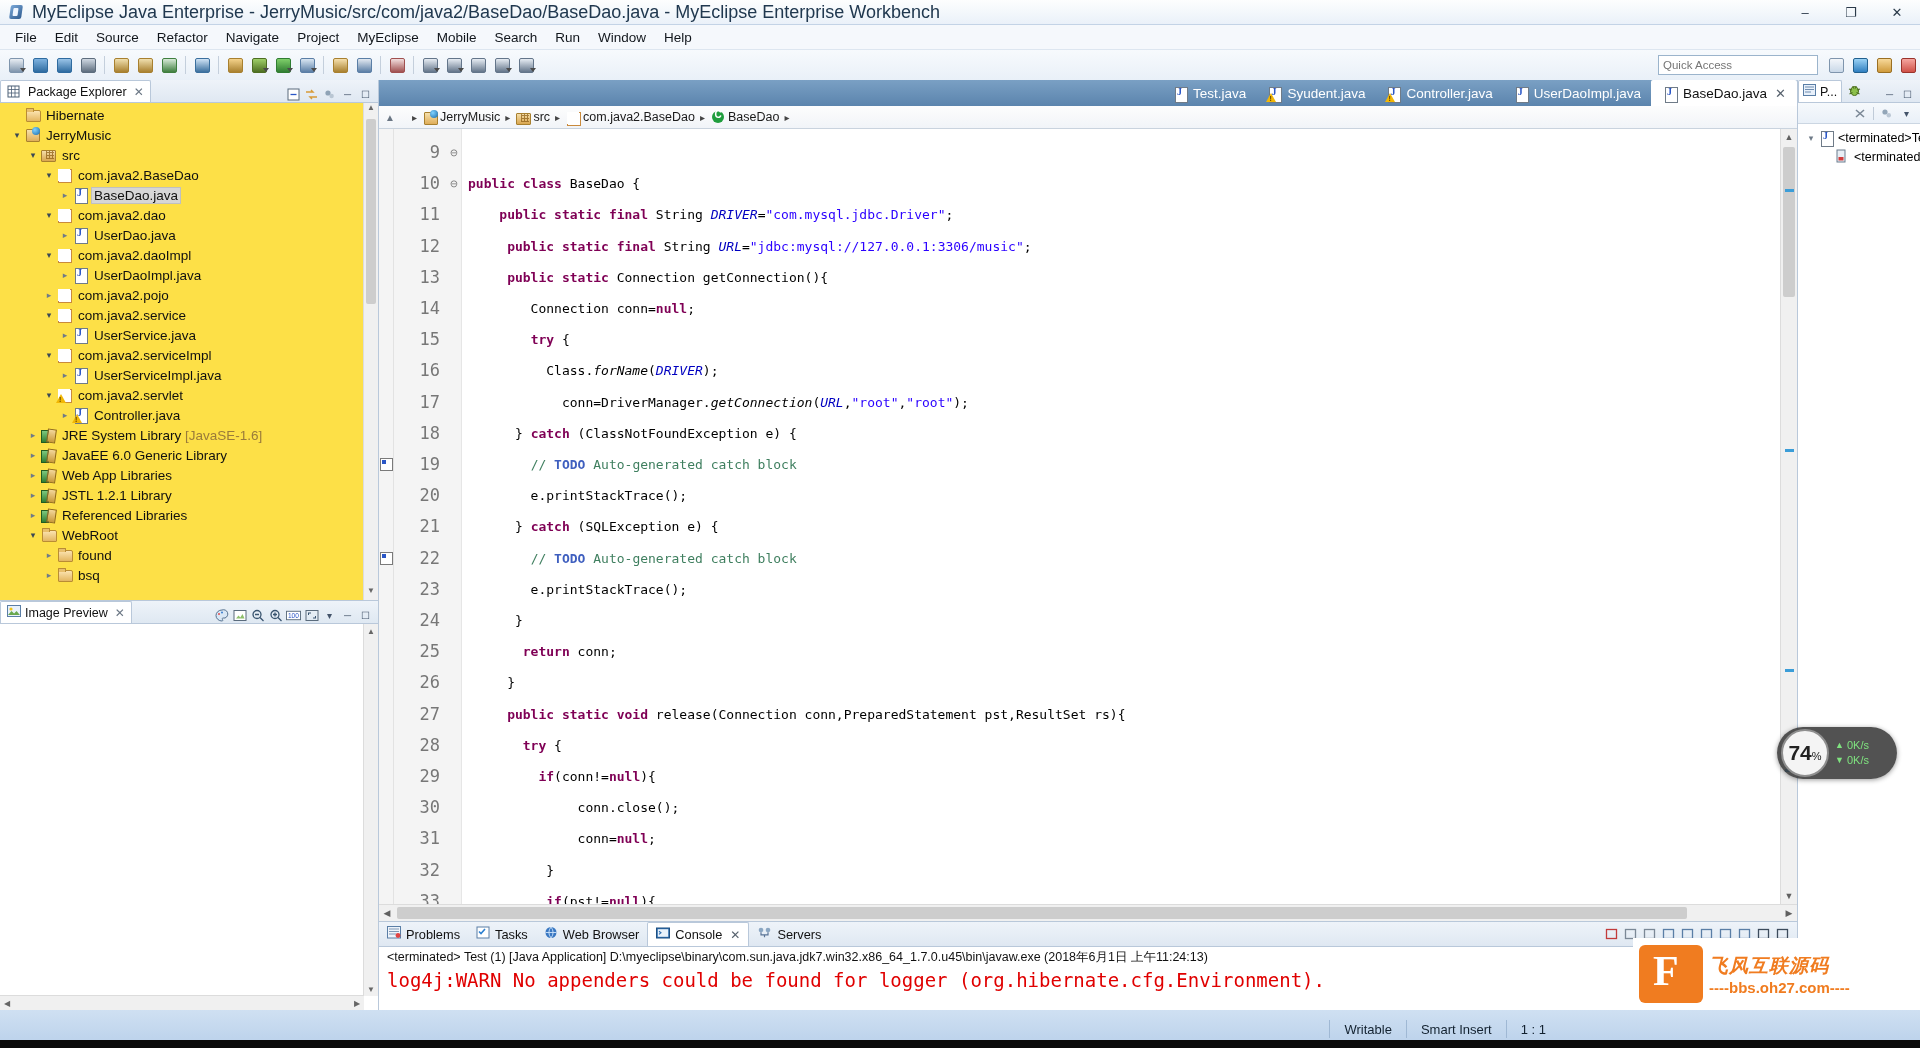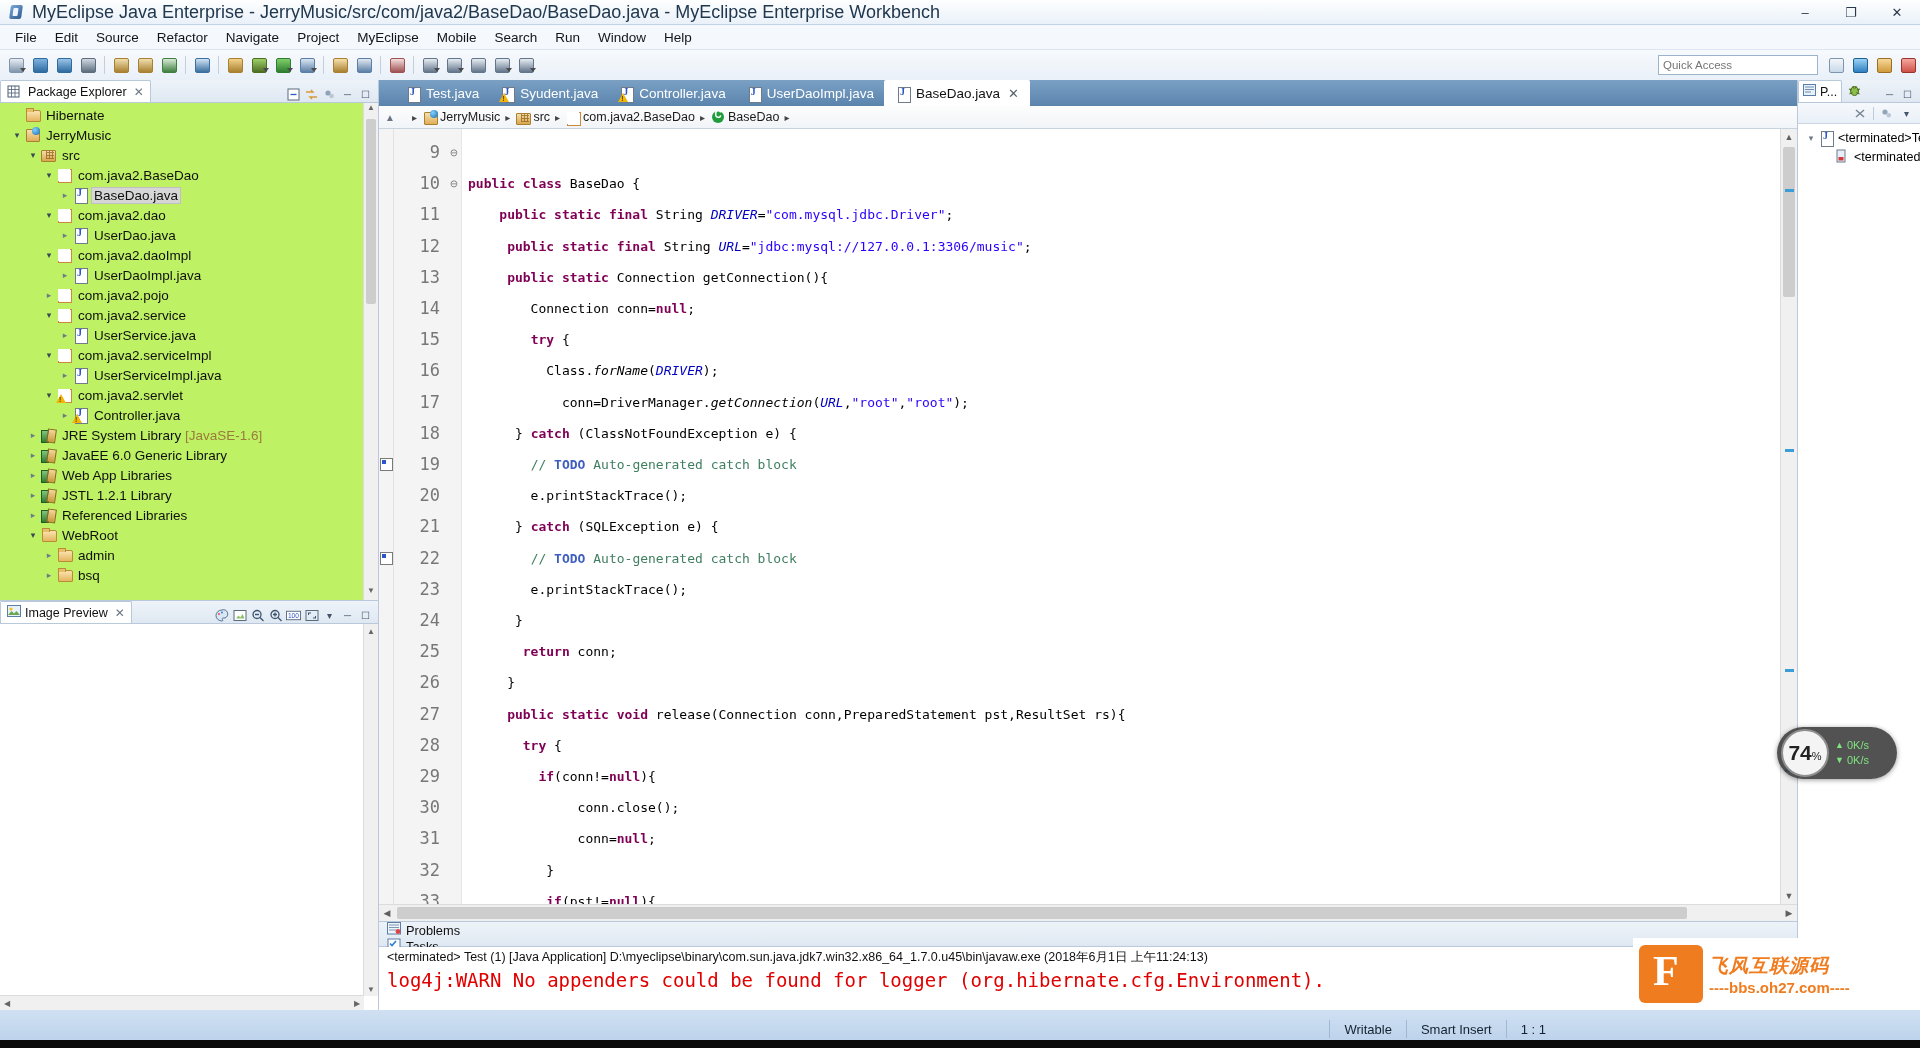--- a/index.html
+++ b/index.html
@@ -57,21 +57,21 @@
         border-radius:2px 2px 0 0;color:#111;}
   .ptab .x{font-size:12px;color:#6a7684;margin-left:3px;}
   .ptools{margin-left:auto;display:flex;align-items:center;gap:3px;padding-right:5px;}
   .ptool{width:15px;height:15px;display:flex;align-items:center;justify-content:center;
          font-size:10px;color:#44546a;}
 
   
   .leftcol{width:378px;display:flex;flex-direction:column;
            border-right:1px solid #b9c8da;}
   .pkg-explorer{height:520px;display:flex;flex-direction:column;}
-  .tree{flex:1;background:#bef264;overflow:hidden;position:relative;
+  .tree{flex:1;background:#fde047;overflow:hidden;position:relative;
         font-size:13.5px;padding-top:2px;}
   .trow{height:20px;display:flex;align-items:center;white-space:nowrap;cursor:default;}
   .trow.sel .tlabel{background:#d6d6d6;outline:1px solid #c0c0c0;}
   .arrow{width:14px;text-align:center;font-size:9px;color:#6f7b88;flex:none;}
   .arrow.open{color:#3b4855;}
   .ticon{width:17px;height:16px;flex:none;position:relative;margin-right:3px;}
   .tlabel{padding:0 2px;color:#101010;}
   .tlabel .dim{color:#9a7b3a;}
 
   
@@ -109,21 +109,21 @@
   .ic-lib::after{content:"";position:absolute;left:7px;top:2px;width:7px;height:12px;
     background:linear-gradient(#f3d79a,#c99a3c);border:1px solid #8a6420;transform:rotate(8deg);}
 
   
   .img-prev{flex:1;display:flex;flex-direction:column;border-top:1px solid #b9c8da;}
   .img-prev-body{flex:1;background:#fff;position:relative;}
 
   
   .center{flex:1;display:flex;flex-direction:column;min-width:0;}
   .editor-tabbar{height:26px;display:flex;align-items:flex-end;
-     background:linear-gradient(#7aa0c4,#5b84ad);padding-left:16px;}
+     background:linear-gradient(#7aa0c4,#5b84ad);padding-left:16px;justify-content:flex-end;}
   .etab{display:flex;align-items:center;gap:6px;height:25px;padding:0 10px;
         font-size:13.5px;color:#fff;white-space:nowrap;}
   .etab .eicon{width:15px;height:16px;position:relative;flex:none;}
   .etab.active{background:#fff;color:#111;border:1px solid #ffffff;border-bottom:none;
                border-radius:2px 2px 0 0;}
   .etab .x{color:#56616d;font-size:13px;margin-left:2px;}
   .etab.active .x{color:#56616d;}
   .etab:not(.active) .x{color:#e6eef7;}
 
   .breadcrumb{height:22px;background:linear-gradient(#fdfdfd,#f1f4f8);
@@ -160,22 +160,22 @@
   .scrollbar-v{width:16px;background:#f0f0f0;border-left:1px solid #dcdcdc;position:relative;flex:none;}
   .sb-thumb{position:absolute;left:2px;width:12px;background:#cdcdcd;border-radius:2px;}
   .sb-arrow{position:absolute;left:0;width:16px;height:16px;display:flex;
             align-items:center;justify-content:center;font-size:9px;color:#606060;background:#f0f0f0;}
   .ovr-mark{position:absolute;right:3px;width:9px;height:3px;background:#3b9dd8;}
   .hscroll{height:16px;background:#f0f0f0;border-top:1px solid #dcdcdc;position:relative;}
   .hs-thumb{position:absolute;top:2px;height:12px;background:#cdcdcd;border-radius:2px;}
 
   
   .console{height:88px;display:flex;flex-direction:column;border-top:1px solid #b9c8da;}
-  .console-tabs{height:24px;display:flex;align-items:flex-start;
-     background:linear-gradient(#eef3f9,#dfe8f2);border-bottom:1px solid #b9c8da;flex-direction:column;}
+  .console-tabs{height:24px;display:flex;align-items:center;
+     background:linear-gradient(#eef3f9,#dfe8f2);border-bottom:1px solid #b9c8da;}
   .ctab{display:flex;align-items:center;gap:5px;height:23px;padding:0 8px;font-size:12.8px;color:#111;}
   .ctab.active{background:#fff;border:1px solid #b9c8da;border-bottom:none;border-radius:2px 2px 0 0;}
   .ctools{margin-left:auto;display:flex;align-items:center;gap:2px;padding-right:6px;}
   .ctool{width:17px;height:17px;display:flex;align-items:center;justify-content:center;font-size:10px;color:#3c4b5c;}
   .console-info{height:20px;background:#fff;font-size:12.5px;padding:2px 0 0 8px;color:#111;white-space:nowrap;}
   .console-out{flex:1;background:#fff;color:#e00000;font-family:"DejaVu Sans Mono",monospace;
      font-size:19px;padding-left:8px;white-space:nowrap;overflow:hidden;}
 
   
   .rightcol{width:122px;display:flex;flex-direction:column;border-left:1px solid #b9c8da;}
@@ -483,21 +483,21 @@
               <span class="tlabel">Referenced Libraries</span>
             </div>
             <div class="trow" style="padding-left: 26px;">
               <span class="arrow open">▾</span>
               <span class="ticon"><span class="ic-folder"></span></span>
               <span class="tlabel">WebRoot</span>
             </div>
             <div class="trow" style="padding-left: 42px;">
               <span class="arrow">▸</span>
               <span class="ticon"><span class="ic-folder"></span></span>
-              <span class="tlabel">admin</span>
+              <span class="tlabel">found</span>
             </div>
             <div class="trow" style="padding-left: 42px;">
               <span class="arrow">▸</span>
               <span class="ticon"><span class="ic-folder"></span></span>
               <span class="tlabel">bsq</span>
             </div>
             <div style="position: absolute; right: 0px; top: 0px; bottom: 0px; width: 14px; background: rgb(240, 240, 240); border-left: 1px solid rgb(220, 220, 220);">
               <div style="position:absolute;left:0;top:0;width:14px;height:14px;text-align:center;font-size:8px;color:#666">▲</div>
               <div style="position:absolute;left:2px;top:16px;width:10px;height:185px;background:#cdcdcd;border-radius:2px"></div>
               <div style="position:absolute;left:0;bottom:0;width:14px;height:14px;text-align:center;font-size:8px;color:#666">▼</div>

